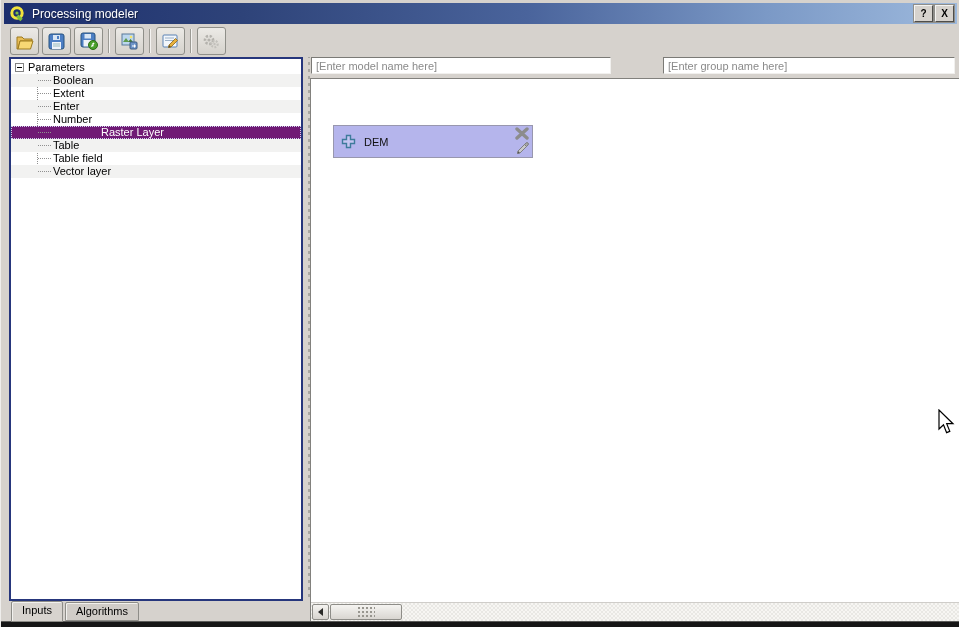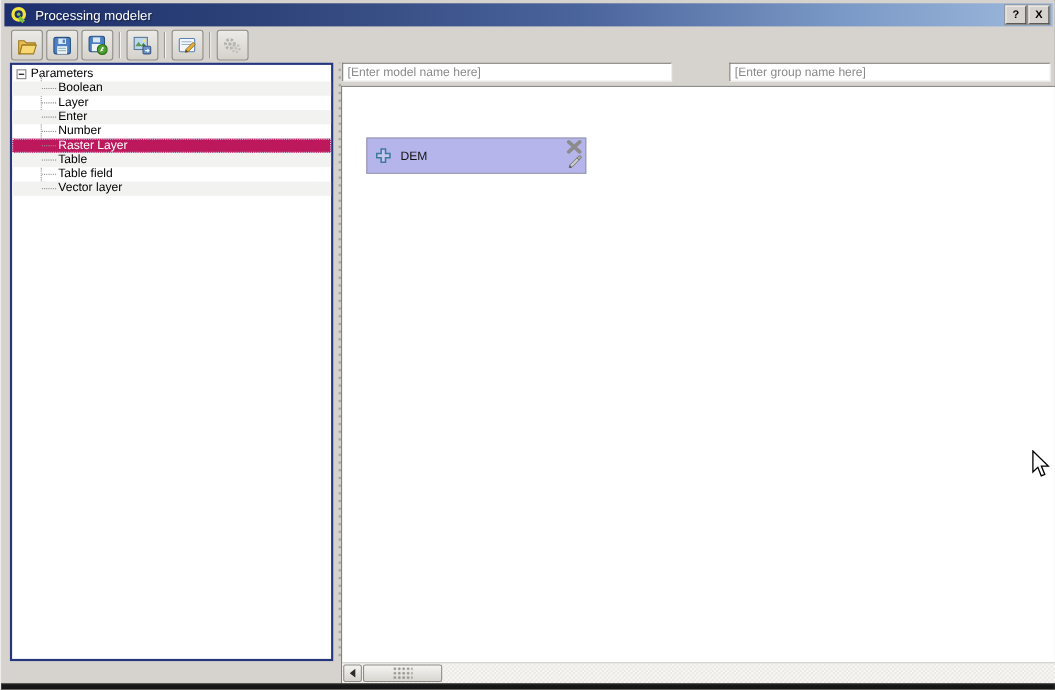--- a/index.html
+++ b/index.html
@@ -35,21 +35,21 @@
   }
   .tool-sep { width:0; height:24px; border-left:1px solid #9b9a94; border-right:1px solid #f4f3f1; margin:0 5px 0 2px; }
   
   .sidebar {
     position:absolute; left:8px; top:57px; width:294px; height:544px;
     background:#fff; border:2px solid #26367c; box-sizing:border-box;
   }
   .tree { padding-top:2px; }
   .tree-row { height:13px; display:flex; align-items:center; position:relative; line-height:13px; }
   .tree-row.alt { background:#f2f2f1;text-align:center; }
-  .tree-row.selected { background:#be185d; }
+  .tree-row.selected { background:#701a75;gap:48px; }
   .tree-row.selected .tree-label { color:#fff; }
   .tree-row.selected { outline:1px dotted #cfd6ef; outline-offset:-1px; }
   .expander {
     width:9px; height:9px; box-sizing:border-box; margin-left:4px;
     border:1px solid #848484; background:#fff; position:relative; flex:0 0 auto;
   }
   .expander::after { content:""; position:absolute; left:1px; right:1px; top:3px; height:1px; background:#000; }
   .tree-label { margin-left:4px; white-space:nowrap; }
   .tree-children { position:relative; }
   .tree-children::before {
@@ -223,21 +223,21 @@
         <span class="expander"></span>
         <span class="tree-label">Parameters</span>
       </div>
       <div class="tree-children">
         <div class="tree-row alt">
           <span class="connector"></span>
           <span class="tree-label">Boolean</span>
         </div>
         <div class="tree-row">
           <span class="connector"></span>
-          <span class="tree-label">Layer</span>
+          <span class="tree-label">Extent</span>
         </div>
         <div class="tree-row alt">
           <span class="connector"></span>
           <span class="tree-label">Enter</span>
         </div>
         <div class="tree-row">
           <span class="connector"></span>
           <span class="tree-label">Number</span>
         </div>
         <div class="tree-row selected">
@@ -255,20 +255,24 @@
         <div class="tree-row alt">
           <span class="connector"></span>
           <span class="tree-label">Vector layer</span>
         </div>
       </div>
     </div>
   </div>
 
   <div class="splitter"></div>
 
+  <div class="tabs">
+    <div class="tab active">Inputs</div>
+    <div class="tab inactive">Algorithms</div>
+  </div>
 
   <input id="model-name" class="name-input" type="text" placeholder="[Enter model name here]" style="">
   <input id="group-name" class="name-input" type="text" placeholder="[Enter group name here]" style="">
 
   <div class="canvas">
 
     <div class="node">
       <span class="node-plus">
         <svg width="15" height="15" viewBox="0 0 15 15">
           <path d="M5.5 1.5 h4 v4 h4 v4 h-4 v4 h-4 v-4 h-4 v-4 h4 z" fill="#c6c6f2" stroke="#3e7b9b" stroke-width="1.4"></path>

